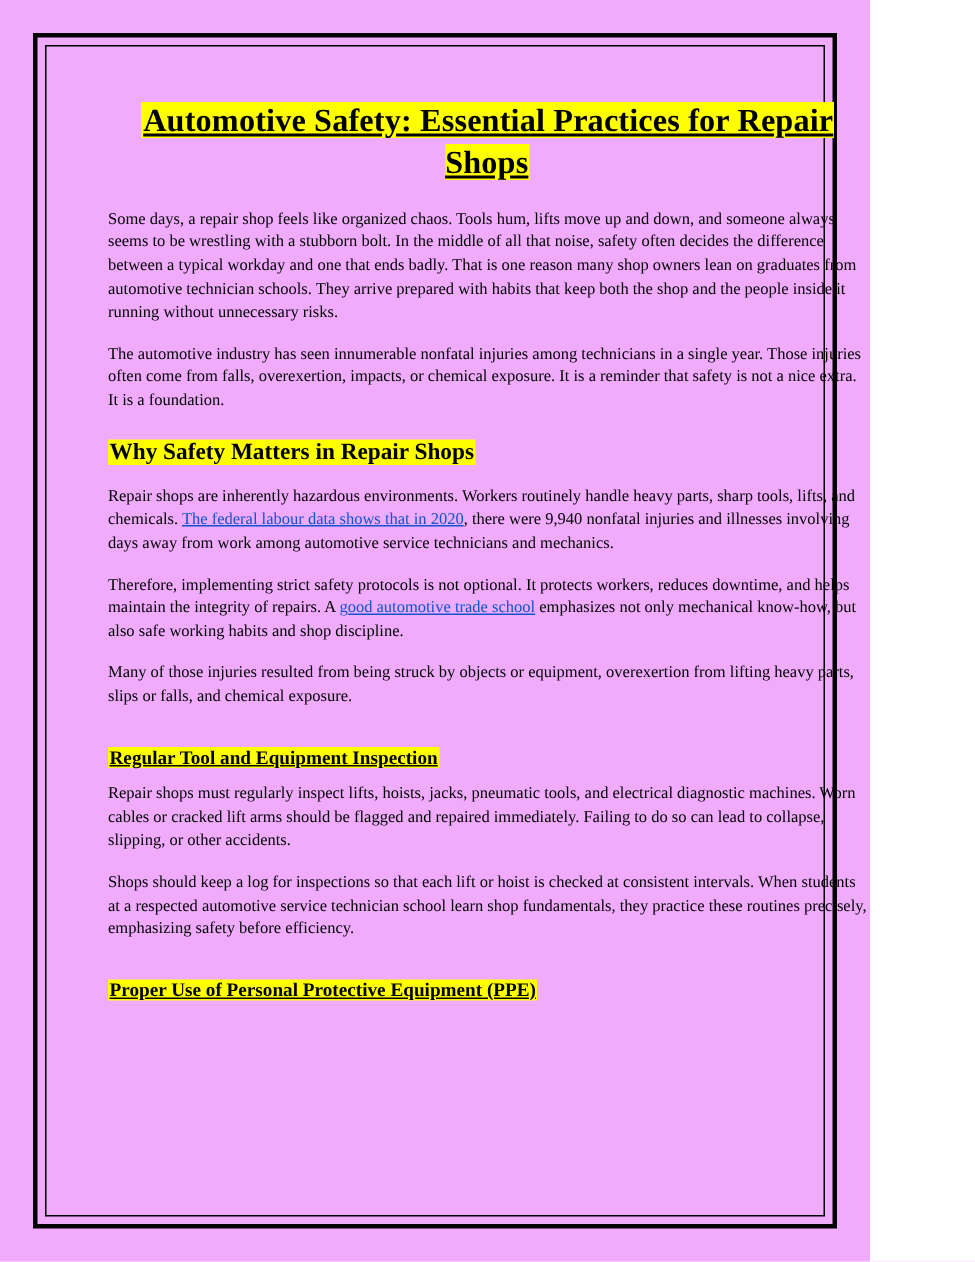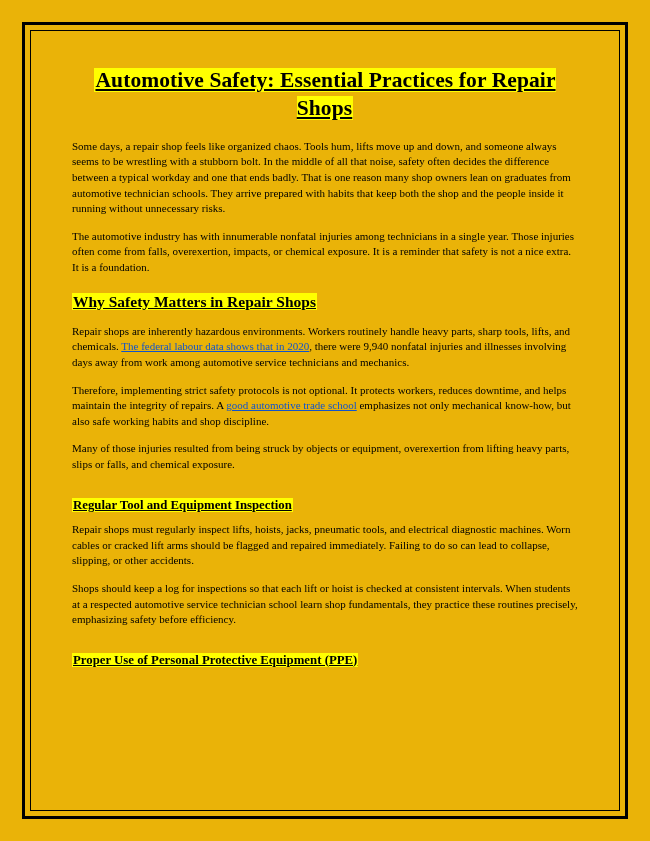--- a/index.html
+++ b/index.html
@@ -9,23 +9,23 @@
   }
   body {
     width: 650px;
     height: 841px;
     font-family: "Liberation Serif", serif;
     color: #000000;
     overflow: hidden;
   }
   .page {
     position: relative;
-    width: 650px;
+    width: 580px;
     height: 841px;
-    background: #eab308;
+    background: #f0abfc;
     box-sizing: border-box;
   }
   
   .frame-outer {
     position: absolute;
     left: 22px;
     top: 22px;
     right: 22px;
     bottom: 22px;
     border: 3px solid #000000;
@@ -68,21 +68,20 @@
     text-align: left;
   }
   h2.section-head {
     font-size: 15.5px;
     font-weight: bold;
     margin: 16px 0 12px 0;
     line-height: 1.3;
   }
   h2.section-head .hl {
     background: #ffff00;
-    text-decoration: underline;
     padding: 0 1px;
   }
   h3.sub-head {
     font-size: 12.8px;
     font-weight: bold;
     margin: 24px 0 9px 0;
     line-height: 1.3;
   }
   h3.sub-head .hl {
     background: #ffff00;
@@ -100,21 +99,21 @@
 <div class="page">
   <div class="frame-outer"></div>
   <div class="frame-inner"></div>
 
   <div class="content">
 
     <h1 class="doc-title"><span class="hl">Automotive Safety: Essential Practices for Repair Shops</span></h1>
 
     <p class="body-text">Some days, a repair shop feels like organized chaos. Tools hum, lifts move up and down, and someone always seems to be wrestling with a stubborn bolt. In the middle of all that noise, safety often decides the difference between a typical workday and one that ends badly. That is one reason many shop owners lean on graduates from automotive technician schools. They arrive prepared with habits that keep both the shop and the people inside it running without unnecessary risks.</p>
 
-    <p class="body-text">The automotive industry has with innumerable nonfatal injuries among technicians in a single year. Those injuries often come from falls, overexertion, impacts, or chemical exposure. It is a reminder that safety is not a nice extra.  It is a foundation.</p>
+    <p class="body-text">The automotive industry has seen innumerable nonfatal injuries among technicians in a single year. Those injuries often come from falls, overexertion, impacts, or chemical exposure. It is a reminder that safety is not a nice extra.  It is a foundation.</p>
 
     <h2 class="section-head"><span class="hl">Why Safety Matters in Repair Shops</span></h2>
 
     <p class="body-text"><span>Repair shops are inherently hazardous environments. Workers routinely handle heavy parts, sharp tools, lifts, and chemicals. </span><a class="doc-link" href="#">The federal labour data shows that in 2020</a><span>, there were 9,940 nonfatal injuries and illnesses involving days away from work among automotive service technicians and mechanics. </span></p>
 
     <p class="body-text"><span>Therefore, implementing strict safety protocols is not optional. It protects workers, reduces downtime, and helps maintain the integrity of repairs. A </span><a class="doc-link" href="#">good automotive trade school</a><span> emphasizes not only mechanical know-how, but also safe working habits and shop discipline.</span></p>
 
     <p class="body-text">Many of those injuries resulted from being struck by objects or equipment, overexertion from lifting heavy parts, slips or falls, and chemical exposure. </p>
 
 

